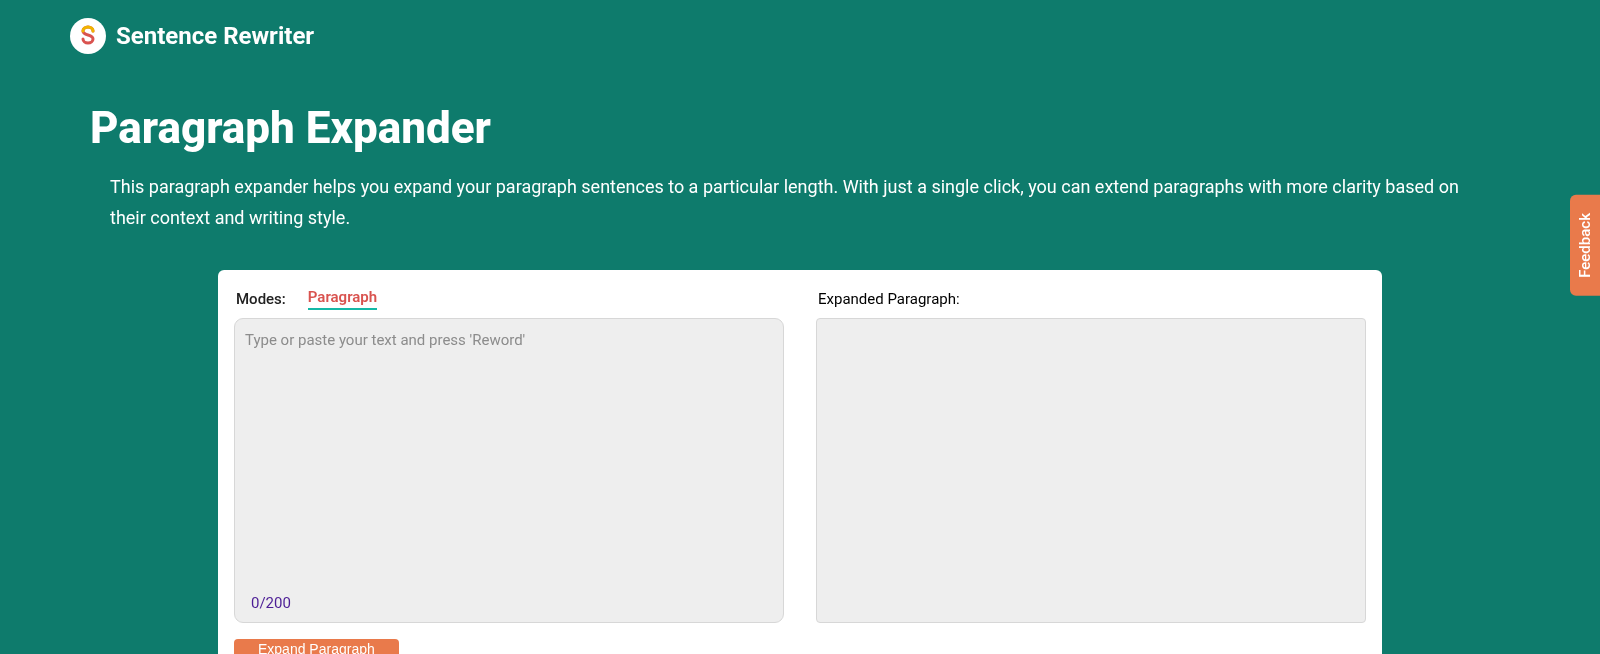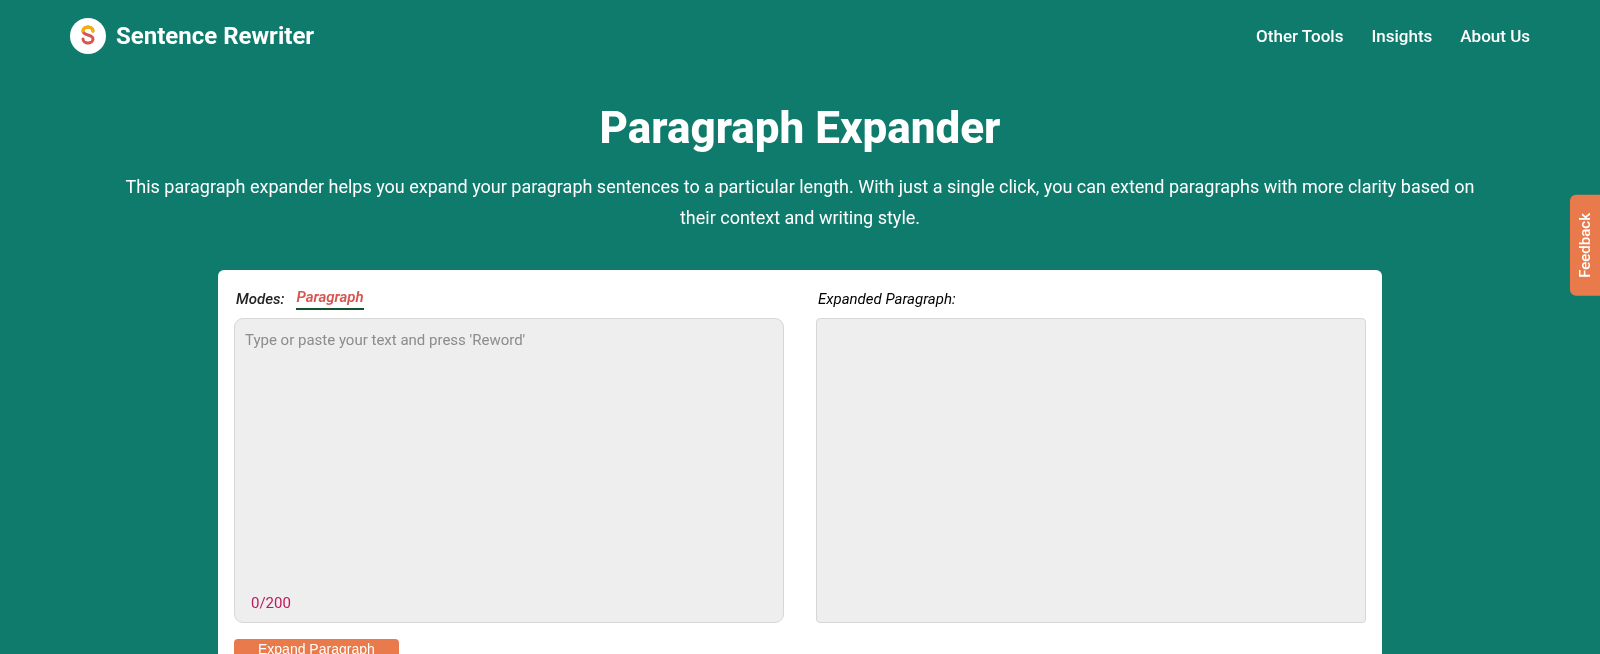--- a/index.html
+++ b/index.html
@@ -40,21 +40,21 @@
   nav a{
     color:#fff;
     text-decoration:none;
     font-size:17px;
     font-weight:500;
     cursor:pointer;
   }
 
   
   .hero{
-    text-align:center;
+    text-align:left;
     padding:30px 90px 25px;
   }
   .hero h1{
     font-size:44px;
     font-weight:800;
     margin-bottom:18px;
   }
   .hero p{
     font-size:18px;
     line-height:1.7;
@@ -69,31 +69,30 @@
     color:#000;
     width:1164px;
     margin:0 auto;
     border-radius:6px;
     padding:18px 16px 16px;
     display:flex;
     gap:32px;
   }
   .pane{flex:1;display:flex;flex-direction:column;gap:8px;}
   .pane-header{
-    display:flex;align-items:center;gap:12px;
+    display:flex;align-items:center;gap:22px;
     font-size:15px;
     padding-left:2px;
     height:22px;
-    font-style:italic;
   }
   .modes-label{font-weight:500;color:#222;}
   .mode-tab{
     font-weight:600;
     color:#d9534f;
-    border-bottom:2px solid #14532d;
+    border-bottom:2px solid #14b8a6;
     padding-bottom:2px;
     cursor:pointer;
   }
   .out-label{color:#000000;font-weight:400;}
 
   .textarea{
     position:relative;
     width:100%;
     height:305px;
     background:#eeeeee;
@@ -104,21 +103,21 @@
     width:100%;height:100%;
     background:transparent;border:none;resize:none;
     padding:12px 10px;
     font-family:inherit;font-size:15px;color:#333;
     outline:none;
   }
   .textarea textarea::placeholder{color:#8c8c8c;}
   .counter{
     position:absolute;
     bottom:10px;left:16px;
-    font-size:15px;color:#be185d;
+    font-size:15px;color:#4c1d95;
   }
 
   .outbox{
     width:100%;height:305px;
     background:#eeeeee;
     border:1px solid #d7d7d7;
     border-radius:4px;
   }
 
   .expand-btn{
@@ -155,25 +154,20 @@
 <header>
   <div class="brand">
     <span class="logo">
       <svg viewBox="0 0 24 24">
         <path d="M17 7c0-2.2-2.2-4-5-4S7 4.8 7 7c0 2 1.6 3 5 4 3.6 1 5 2.2 5 4 0 2.2-2.2 4-5 4s-5-1.8-5-4" fill="none" stroke="#d9534f" stroke-width="3" stroke-linecap="round"></path>
         <path d="M17 7c0-2.2-2.2-4-5-4S7 4.8 7 7" fill="none" stroke="#f0b400" stroke-width="3" stroke-linecap="round"></path>
       </svg>
     </span>
     <span class="brand-text">Sentence Rewriter</span>
   </div>
-  <nav>
-    <a>Other Tools</a>
-    <a>Insights</a>
-    <a>About Us</a>
-  </nav>
 </header>
 
 <section class="hero">
   <h1>Paragraph Expander</h1>
   <p>This paragraph expander helps you expand your paragraph sentences to a particular length. With just a single click, you can extend paragraphs with more clarity based on their context and writing style.</p>
 </section>
 
 <section class="tool">
 
   <div class="pane">

